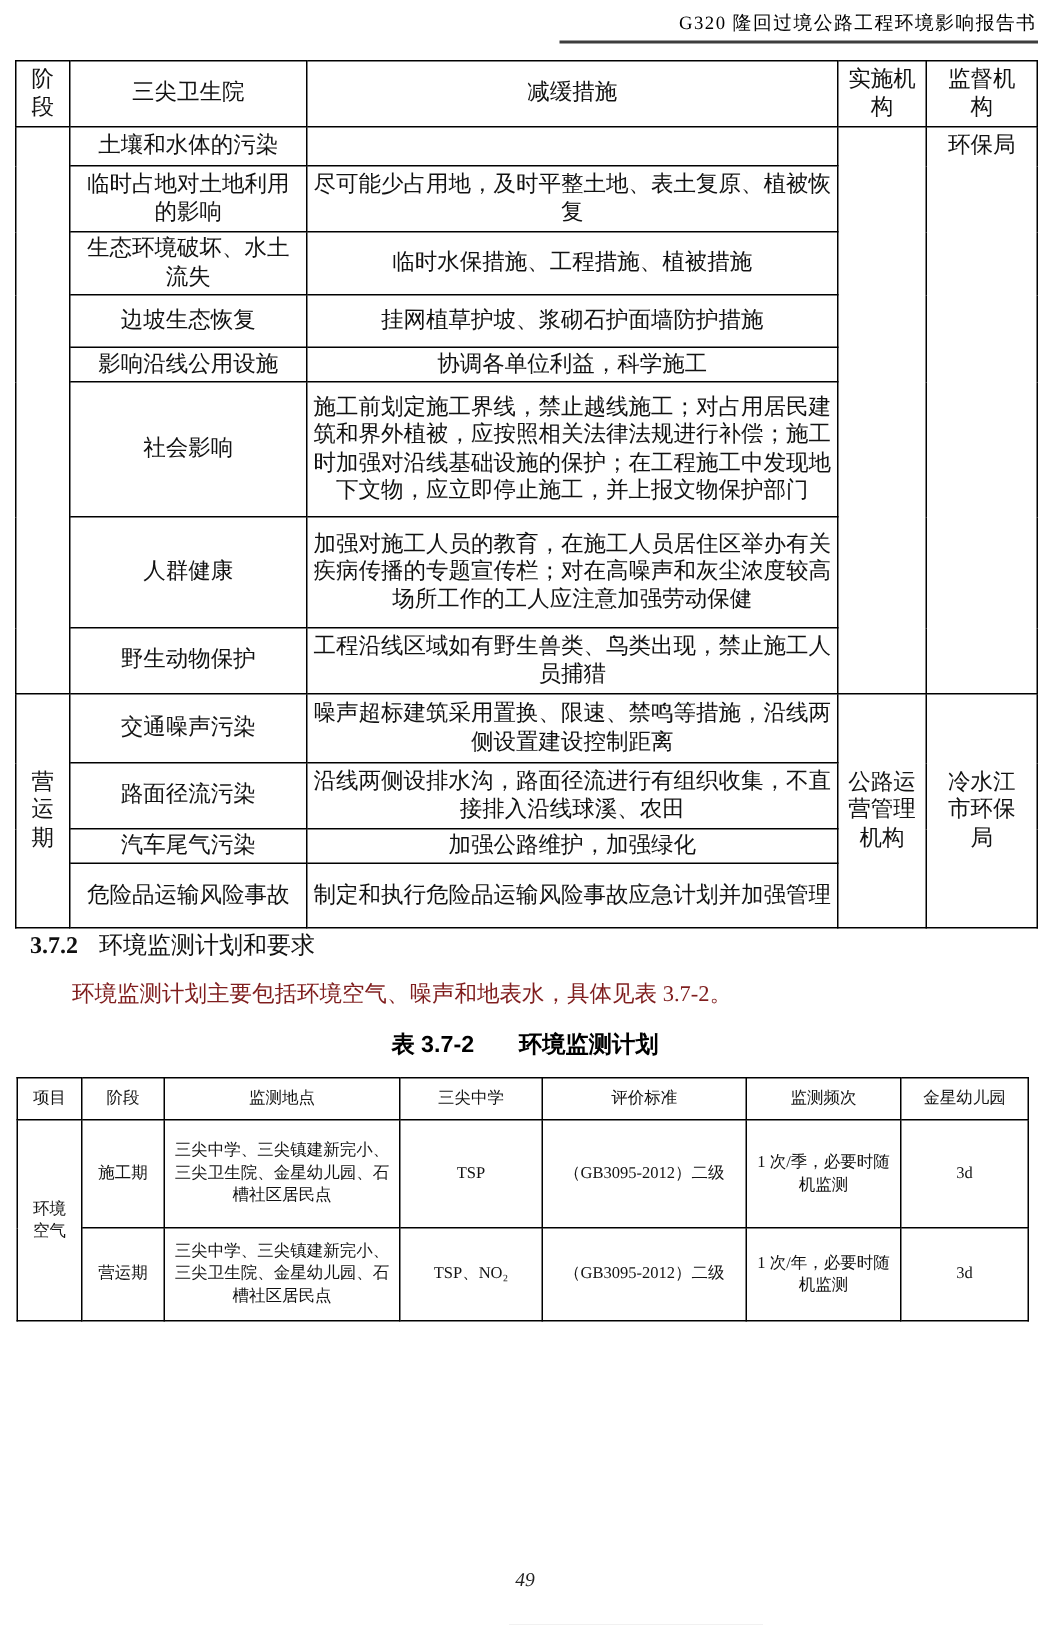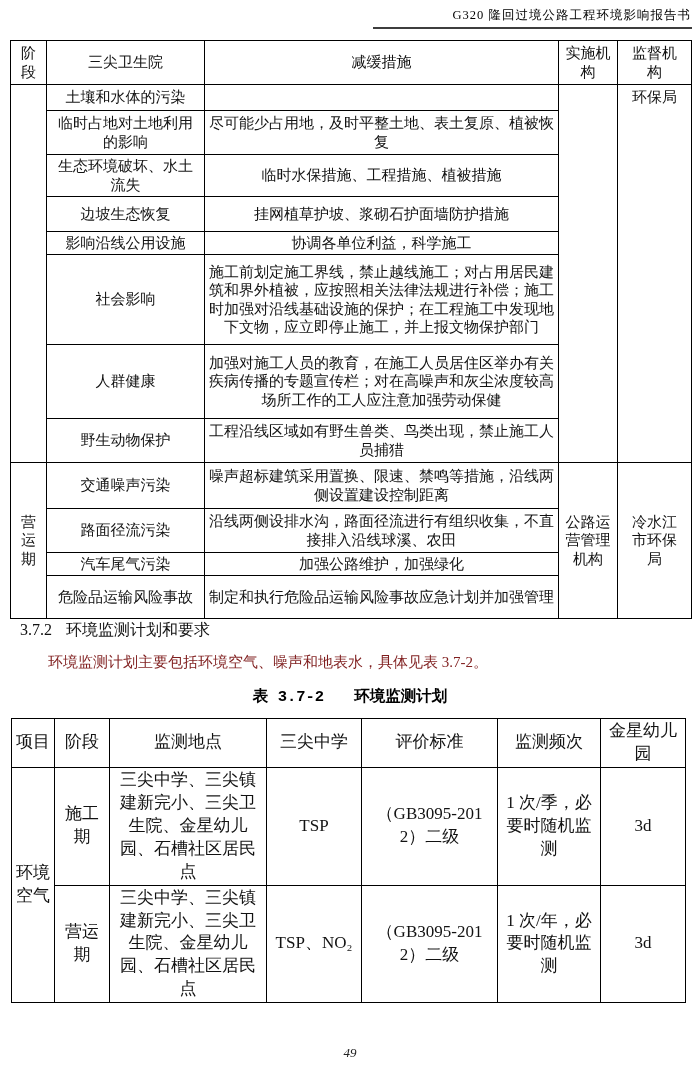--- a/index.html
+++ b/index.html
@@ -30,32 +30,32 @@
     position:absolute; top:40px; left:10px; width:681px;
     font-size:15px; line-height:1.22;
   }
   .t1 .rh{height:44px} .t1 .r0{height:26px} .t1 .r1{height:44px}
   .t1 .r2{height:42px} .t1 .r3{height:35px} .t1 .r4{height:23px}
   .t1 .r5{height:90px} .t1 .r6{height:74px} .t1 .r7{height:44px}
   .t1 .r8{height:46px} .t1 .r9{height:44px} .t1 .r10{height:23px}
   .t1 .r11{height:43px}
   
   .section-heading { position:absolute; top:620px; left:20px; font-size:16px; color:#111; }
-  .section-heading .num { margin-right:14px; }
+  .section-heading .num { margin-right:14px;font-weight:bold; }
   .body-paragraph { position:absolute; top:653px; left:48px; font-size:15px; color:#7f1d1d; }
   .table-caption {
     position:absolute; top:686px; left:0; width:100%; text-align:center;
-    font-family:Liberation Mono, monospace; font-weight:bold;
+    font-family:Liberation Sans, sans-serif; font-weight:bold;
     font-size:15.5px; color:#000;
   }
   .table-caption .cap-title { margin-left:30px; }
   
   .t2 {
     position:absolute; top:718px; left:11px; width:674px;
-    font-size:17px; line-height:1.35;
+    font-size:11px; line-height:1.35;
   }
   .t2 .hh{height:28px} .t2 .m0{height:72px} .t2 .m1{height:62px}
   .page-number {
     position:absolute; top:1045px; left:0; width:100%; text-align:center;
     font-size:13px; color:#222;font-style:italic;
   }
 </style>
 </head>
 <body>
 

